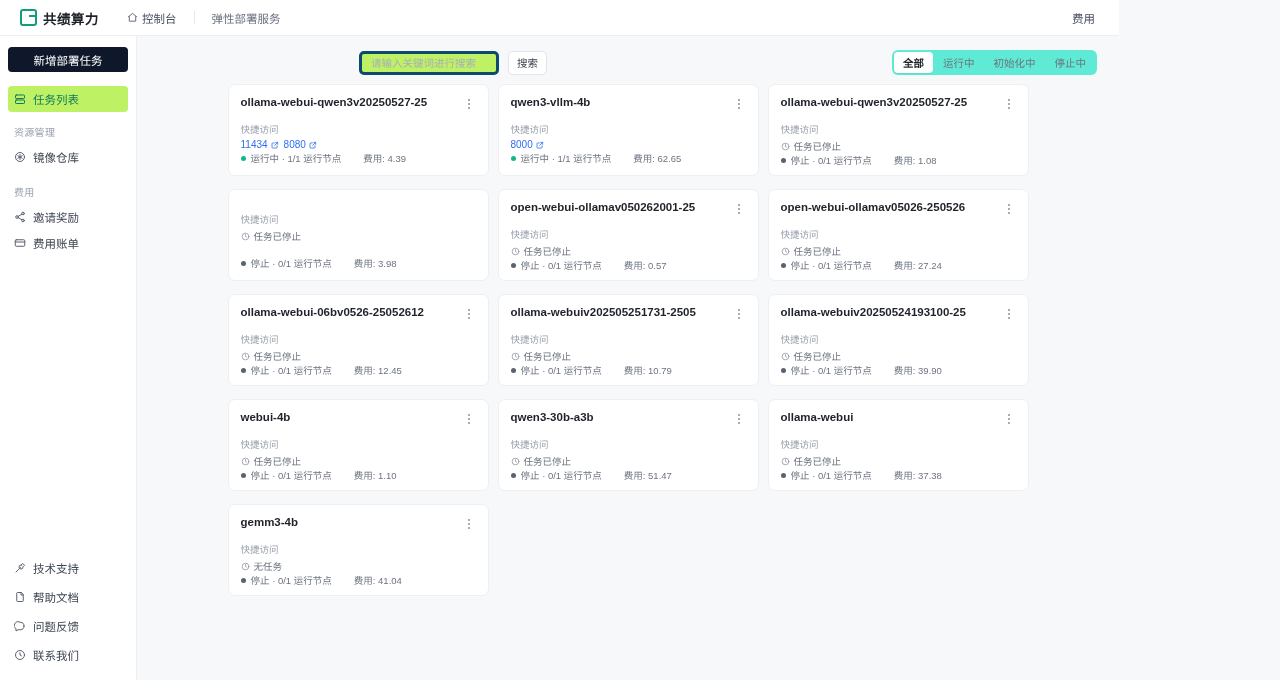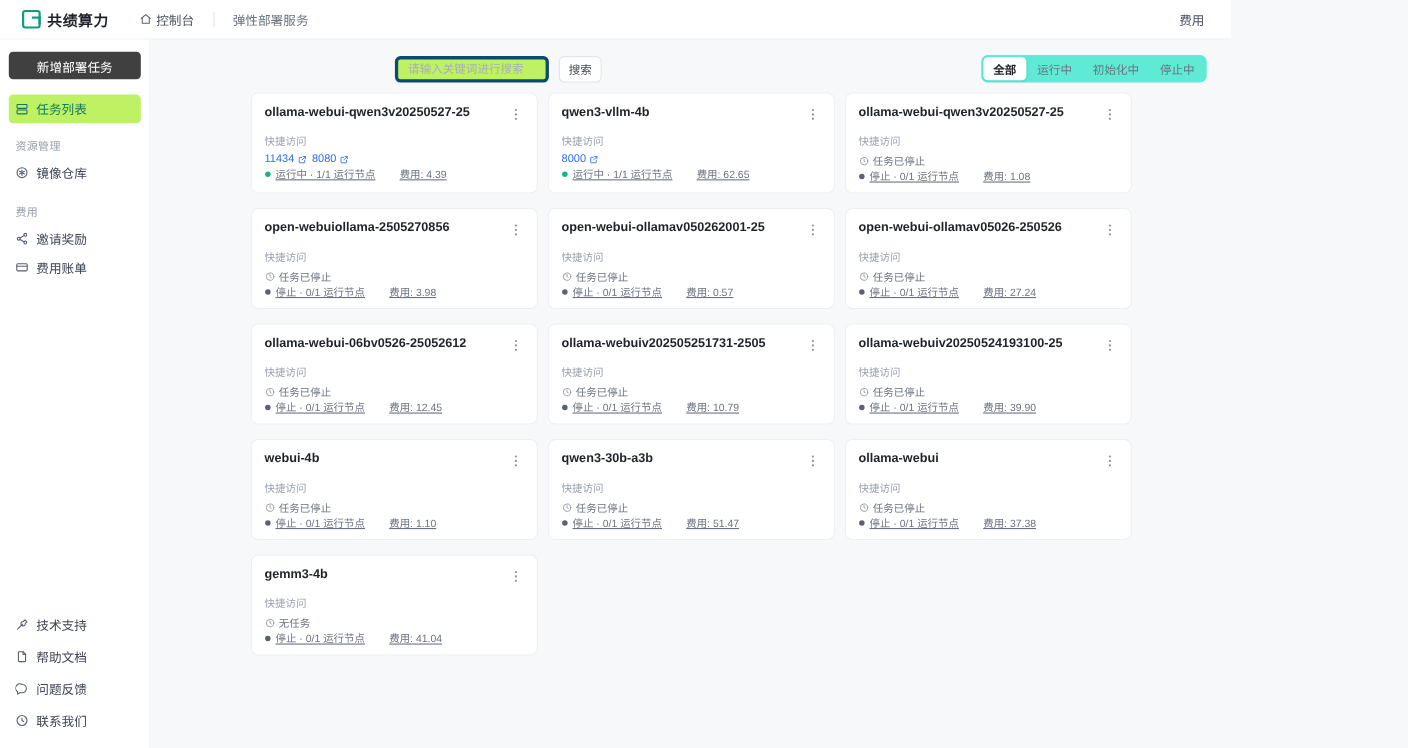--- a/index.html
+++ b/index.html
@@ -60,21 +60,21 @@
   .sidebar {
     width: 137px; min-width: 137px;
     background: #ffffff;
     border-right: 1px solid #eceef1;
     display: flex; flex-direction: column;
     padding-top: 11px;
   }
   .new-task-btn {
     margin: 0 8px 14px 8px;
     height: 25px;
-    background: #404040;
+    background: #0f172a;
     color: #fff;
     font-size: 11.5px;
     border: none; border-radius: 4px;
     display: flex; align-items: center; justify-content: center;
     cursor: pointer;
     font-family: inherit;
   }
   .nav-group { margin-bottom: 2px; }
   .nav-section-title {
     font-size: 10px; color: #9aa1ad;
@@ -171,21 +171,21 @@
     display: inline-flex; align-items: center; gap: 3px;
     font-size: 10px; color: #2f6ef0; cursor: pointer;
   }
   .stopped-note {
     display: inline-flex; align-items: center; gap: 4px;
     font-size: 9.5px; color: #6c7380;
   }
   .card-foot {
     margin-top: auto;
     display: flex; align-items: center;
-    font-size: 9.5px; color: #6c7380; text-decoration: underline;
+    font-size: 9.5px; color: #6c7380;
   }
   .status { display: inline-flex; align-items: center; gap: 5px; }
   .dot { width: 5px; height: 5px; border-radius: 50%; display: inline-block; }
   .dot.running { background: #12b886; }
   .dot.stopped { background: #5a6170; }
   .cost { margin-left: 22px; }
 </style>
 </head>
 <body>
 
@@ -417,28 +417,20 @@
             </div>
             <div class="card-foot">
               <span class="status">
                 <span class="dot stopped"></span>
                 <span>停止 · 0/1 运行节点</span>
               </span>
               <span class="cost">费用: 1.08</span>
             </div>
           </div>
           <div class="card">
-            <div class="card-head">
-              <div class="card-title">open-webuiollama-2505270856</div>
-              <div class="kebab">
-                <i></i>
-                <i></i>
-                <i></i>
-              </div>
-            </div>
             <div class="card-sub">快捷访问</div>
             <div class="card-access">
               <span class="stopped-note">
                 <span class="ico">
                   <svg width="9" height="9" viewBox="0 0 24 24" fill="none" stroke="#8a909c" stroke-width="2" stroke-linecap="round" stroke-linejoin="round">
                     <circle cx="12" cy="12" r="9"></circle>
                     <path d="M12 7v5l3 2"></path>
                   </svg>
                 </span>
                 <span>任务已停止</span>

